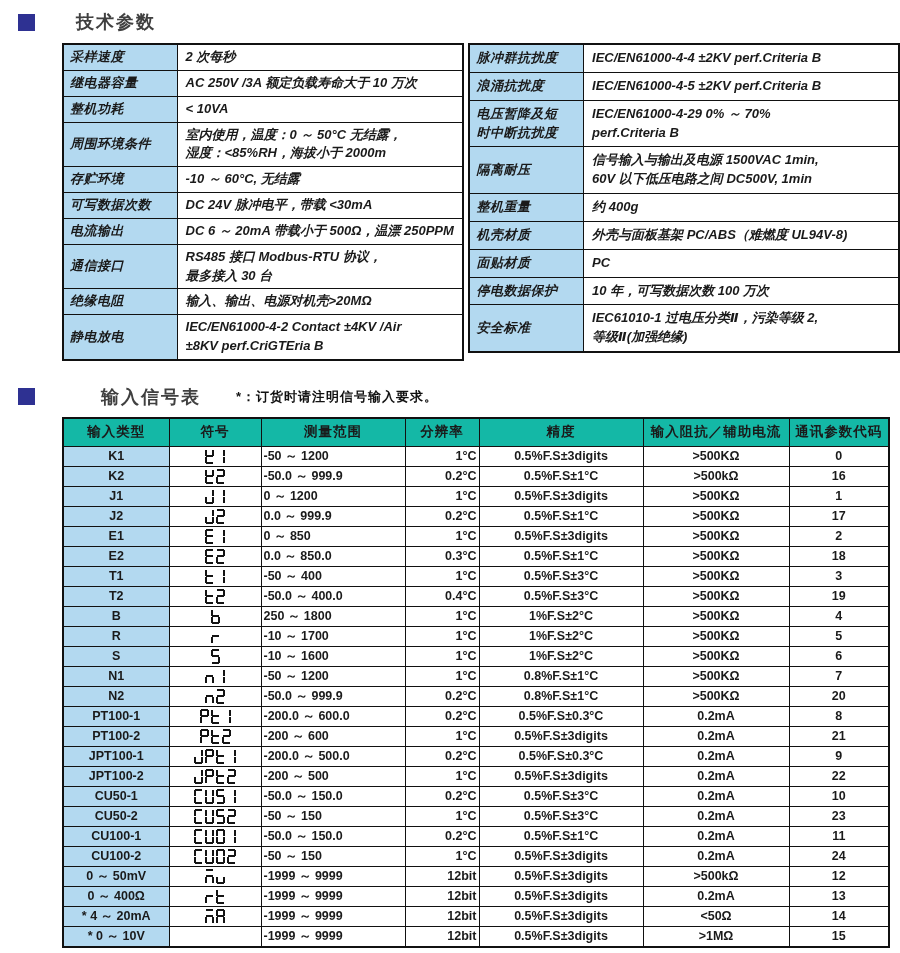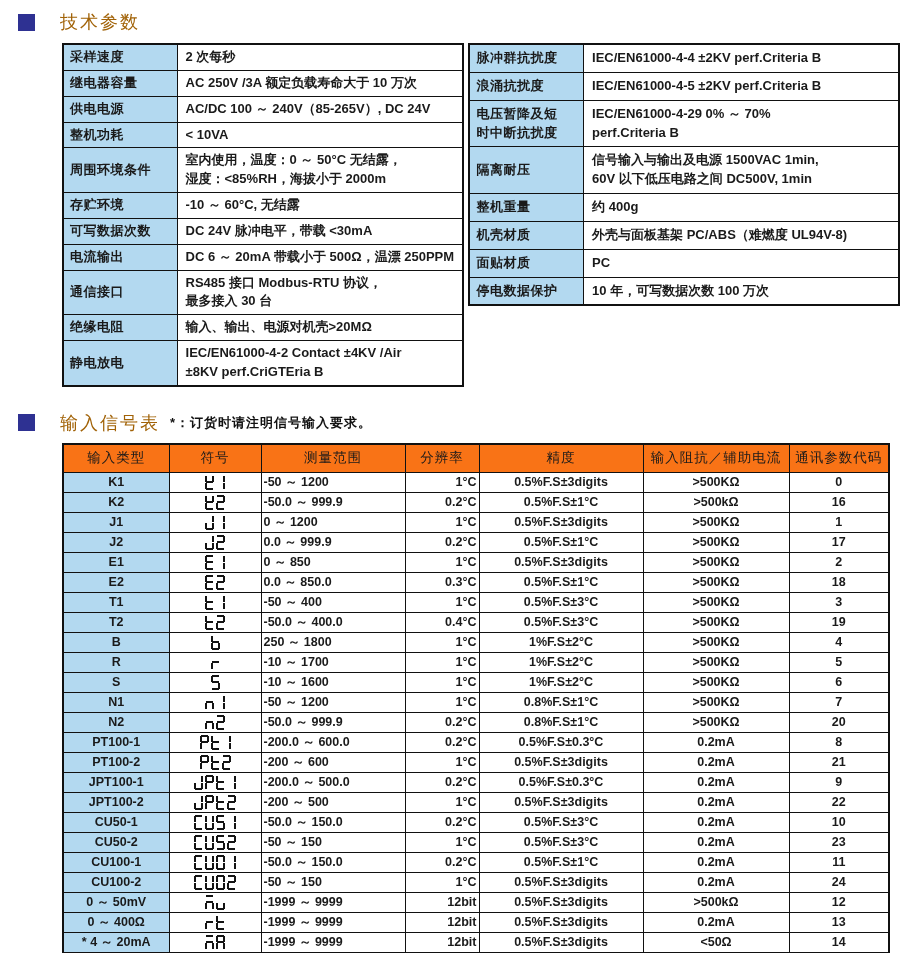--- a/index.html
+++ b/index.html
@@ -7,26 +7,26 @@
     width:900px;height:953px;position:relative;
     font-family:"Liberation Sans","DejaVu Sans",sans-serif;
     color:#1a1a1a;
   }
   .page{position:absolute;inset:0;}
 
   
   .section-header{display:flex;align-items:center;margin:0 0 0 18px;padding-top:10px;}
   .bullet{width:17px;height:17px;background:#2e3192;display:inline-block;flex:0 0 auto;}
   .section-title{
-    color:#a16207;font-size:18px;font-weight:normal;margin-left:25px;letter-spacing:2px;
+    color:#404040;font-size:18px;font-weight:bold;margin-left:41px;letter-spacing:2px;
   }
   .section-note{font-size:13px;font-weight:bold;color:#111;margin-left:10px;letter-spacing:1px;}
 
   
-  .tech-wrap{display:flex;align-items:flex-start;margin:9px 0 0 62px;}
+  .tech-wrap{display:flex;align-items:flex-start;margin:9px 0 0 62px;font-style:italic;}
   table{border-collapse:collapse;}
   table.tech{border:2px solid #111;}
   table.tech + table.tech{margin-left:4px;}
   table.tech th, table.tech td{
     border:1px solid #111;font-size:13px;text-align:left;vertical-align:middle;
     white-space:pre-line;line-height:1.45;
   }
   table.tech th{
     background:#b3d9f0;font-weight:bold;padding:3px 6px;width:104px;letter-spacing:0.5px;
   }
@@ -34,21 +34,21 @@
   table.tech.left td{width:276px;}
   table.tech.right td{width:306px;}
   table.tech.right th, table.tech.right td{padding-top:4px;padding-bottom:4px;}
 
   
   table.signal{margin:8px 0 0 62px;border:2px solid #111;table-layout:fixed;}
   table.signal th, table.signal td{
     border:1px solid #111;font-size:12.5px;height:19px;padding:0 2px;
     overflow:hidden;white-space:nowrap;
   }
-  table.signal th{background:#f97316;font-weight:normal;height:27px;font-size:13.5px;letter-spacing:1px;}
+  table.signal th{background:#14b8a6;font-weight:bold;height:27px;font-size:13.5px;letter-spacing:1px;}
   col.c-type{width:106px;} col.c-sym{width:92px;} col.c-range{width:144px;}
   col.c-res{width:74px;} col.c-acc{width:164px;} col.c-imp{width:146px;} col.c-code{width:100px;}
   td.c-type{background:#b3d9f0;text-align:center;font-weight:600;}
   td.c-sym{text-align:center;}
   td.c-range{text-align:left;padding-left:14px;font-weight:600;}
   td.c-res{text-align:right;padding-left:9px;font-weight:600;}
   td.c-acc{text-align:center;padding-left:11px;font-weight:600;}
   td.c-imp{text-align:center;font-weight:600;margin-left:40px;}
   td.c-code{text-align:center;font-weight:600;}
 
@@ -78,24 +78,20 @@
       <tbody id="tech-left-body">
           <tr>
             <th>采样速度</th>
             <td>2 次每秒</td>
           </tr>
           <tr>
             <th>继电器容量</th>
             <td>AC 250V /3A 额定负载寿命大于 10 万次</td>
           </tr>
           <tr>
-            <th>供电电源</th>
-            <td>AC/DC 100 ～ 240V（85-265V）, DC 24V</td>
-          </tr>
-          <tr>
             <th>整机功耗</th>
             <td>&lt; 10VA</td>
           </tr>
           <tr>
             <th>周围环境条件</th>
             <td>室内使用，温度：0 ～ 50°C 无结露，
 湿度：&lt;85%RH，海拔小于 2000m</td>
           </tr>
           <tr>
             <th>存贮环境</th>
@@ -155,25 +151,30 @@
             <td>外壳与面板基架 PC/ABS（难燃度 UL94V-8)</td>
           </tr>
           <tr>
             <th>面贴材质</th>
             <td>PC</td>
           </tr>
           <tr>
             <th>停电数据保护</th>
             <td>10 年，可写数据次数 100 万次</td>
           </tr>
+          <tr>
+            <th>安全标准</th>
+            <td>IEC61010-1  过电压分类Ⅱ，污染等级 2,
+等级Ⅱ(加强绝缘)</td>
+          </tr>
         </tbody>
     </table>
   </div>
 
-  <div class="section-header" style="padding-top:24px;">
+  <div class="section-header" style="padding-top:24px;gap:25px;">
     <span class="bullet"></span>
     <span class="section-title">输入信号表</span>
     <span class="section-note">*：订货时请注明信号输入要求。</span>
   </div>
 
   <table class="signal">
     <colgroup>
       <col class="c-type">
         <col class="c-sym">
         <col class="c-range">

